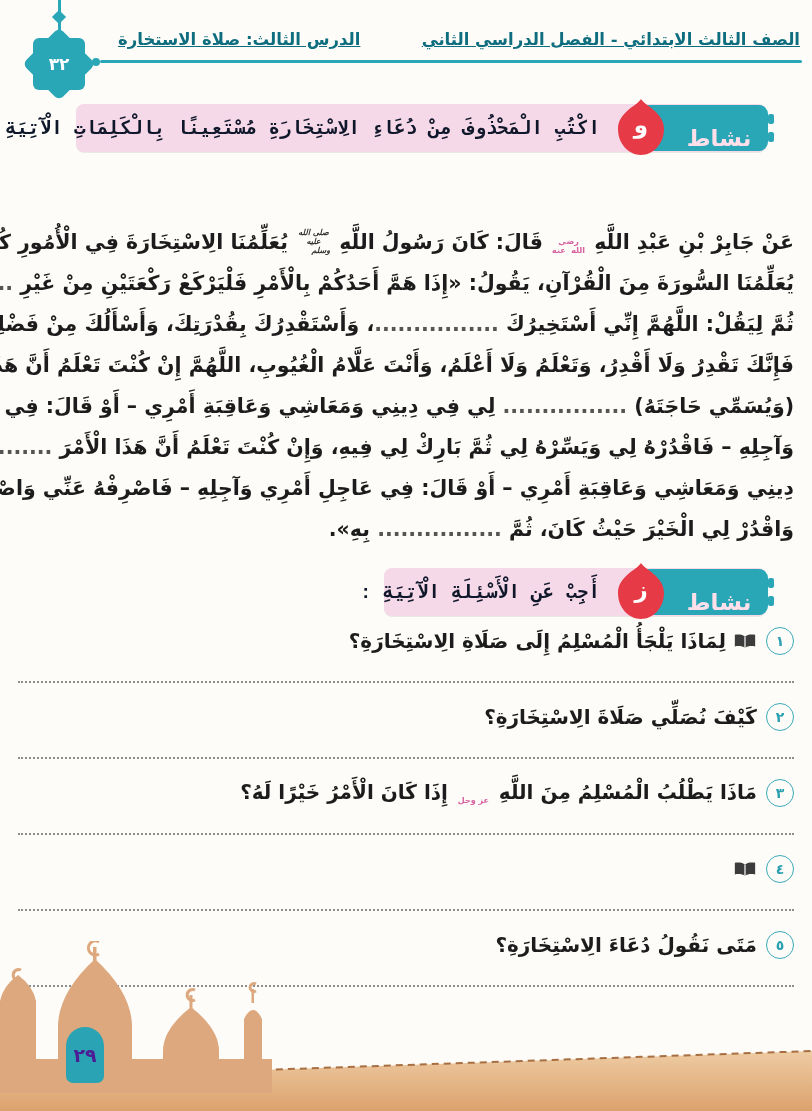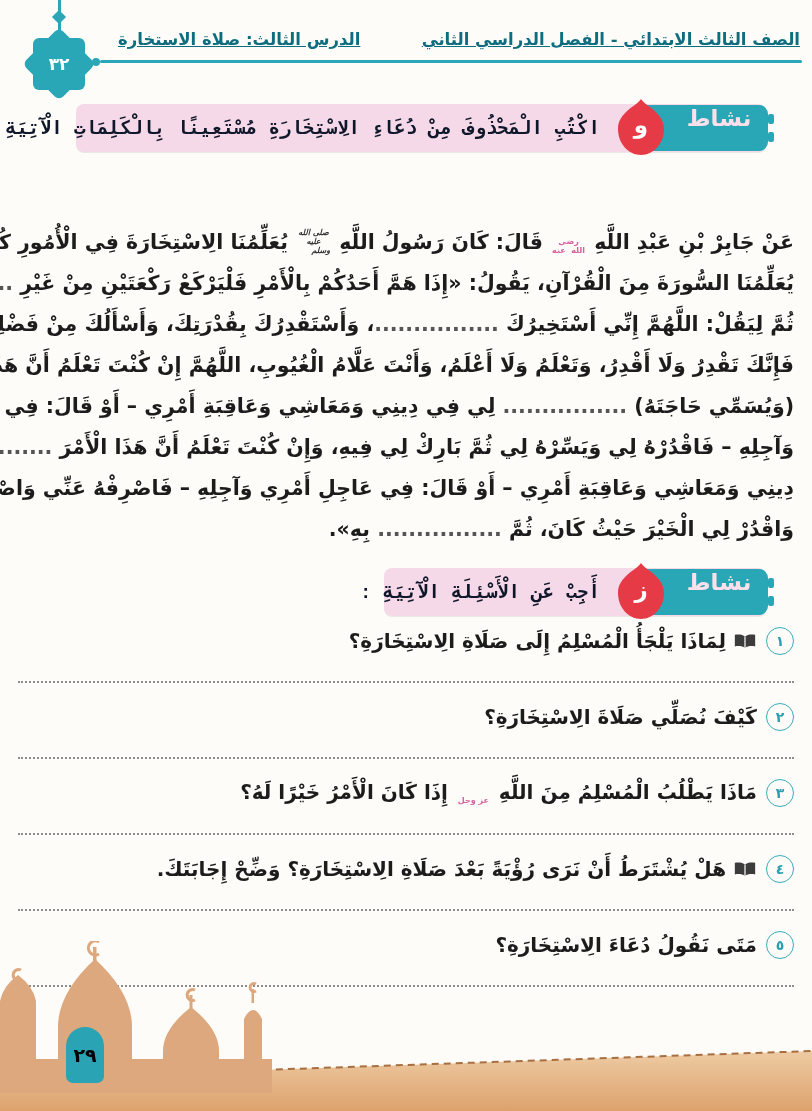--- a/index.html
+++ b/index.html
@@ -19,21 +19,21 @@
   .orn-bead{position:absolute;left:34px;top:12px;width:10px;height:10px;background:#2aa7b7;transform:rotate(45deg);}
   .orn-sq{position:absolute;left:13px;top:38px;width:52px;height:52px;background:#2aa7b7;border-radius:6px;}
   .orn-sq.r45{transform:rotate(45deg);}
   .orn-glyph{position:absolute;left:13px;top:38px;width:52px;height:52px;display:flex;align-items:center;justify-content:center;
     color:#fff;font-size:17px;font-weight:bold;}
   
   .act{position:absolute;height:48px;background:#f6d9e8;border-radius:8px;box-shadow:0 1px 0 rgba(0,0,0,.08);}
   .act1{top:104px;right:46px;left:76px;}
   .act2{top:568px;right:46px;width:382px;}
   .act-badge{position:absolute;right:-2px;top:1px;bottom:1px;width:128px;background:#2aa7b7;border-radius:9px;
-    display:flex;align-items:flex-start;justify-content:center;padding-left:30px;box-sizing:border-box;}
+    display:flex;align-items:flex-end;justify-content:center;padding-left:30px;box-sizing:border-box;}
   .act-badge::before{content:"";position:absolute;right:-6px;top:9px;width:6px;height:10px;background:#2aa7b7;border-radius:2px;}
   .act-badge::after{content:"";position:absolute;right:-6px;bottom:9px;width:6px;height:10px;background:#2aa7b7;border-radius:2px;}
   .act-badge-label{color:#ffe0ea;font-size:23px;font-weight:bold;letter-spacing:.5px;}
   .act-drop{position:absolute;right:102px;top:-5px;width:46px;height:56px;z-index:3;}
   .act-drop svg{display:block;}
   .act-drop-letter{position:absolute;inset:0;display:flex;align-items:center;justify-content:center;
     color:#fff;font-size:23px;font-weight:bold;padding-bottom:4px;}
   .act-instr{position:absolute;right:166px;left:10px;top:0;bottom:0;display:flex;align-items:center;
     font-size:19px;font-weight:bold;color:#0f172a;white-space:nowrap;font-family:Liberation Mono, monospace;}
   
@@ -63,21 +63,21 @@
   .q-num{flex:0 0 auto;width:26px;height:26px;border:1.6px solid #3aabba;border-radius:50%;color:#2aa0b0;
     display:flex;align-items:center;justify-content:center;font-size:14px;font-weight:bold;margin-left:9px;}
   .q-book{flex:0 0 auto;margin-left:7px;display:flex;align-items:center;}
   .q-text{font-size:20px;font-weight:bold;color:#1c1c1c;white-space:nowrap;}
   .answer-line{border-bottom:2.6px dotted #8d8d8d;height:12px;margin-top:9px;}
   
   .ground{position:absolute;left:0;bottom:0;width:812px;height:72px;}
   .mosque{position:absolute;left:0;bottom:18px;width:300px;height:152px;}
   .page-badge{position:absolute;left:66px;bottom:28px;width:38px;height:56px;background:#2aa4b4;
     border-radius:19px 19px 7px 7px;display:flex;align-items:center;justify-content:center;
-    color:#000000;font-size:19px;font-weight:bold;}
+    color:#4c1d95;font-size:19px;font-weight:bold;}
 </style>
 </head>
 <body>
 
 <div class="ornament">
   <div class="orn-line"></div>
   <div class="orn-bead"></div>
   <div class="orn-sq"></div>
   <div class="orn-sq r45"></div>
   <div class="orn-glyph">٣٢</div>
@@ -184,21 +184,20 @@
     </div>
     <div class="q-block">
       <div class="q-row">
         <span class="q-num">٤</span>
         <span class="q-book">
           <svg viewBox="0 0 26 18" width="24" height="17">
             <path d="M13 3.5 C10.5 1.2 5.5 0.8 2 1.8 L2 14.5 C5.5 13.5 10.5 13.9 13 16 C15.5 13.9 20.5 13.5 24 14.5 L24 1.8 C20.5 0.8 15.5 1.2 13 3.5 Z" fill="#3c3c3c"></path>
             <path d="M13 3.5 L13 16" stroke="#fdfcf8" stroke-width="1.3"></path>
           </svg>
         </span>
-        <span class="q-text"><span class="seg">هَلْ يُشْتَرَطُ أَنْ نَرَى رُؤْيَةً بَعْدَ صَلَاةِ الِاسْتِخَارَةِ؟ وَضِّحْ إِجَابَتَكَ.</span></span>
       </div>
       <div class="answer-line"></div>
     </div>
     <div class="q-block">
       <div class="q-row">
         <span class="q-num">٥</span>
         <span class="q-text"><span class="seg">مَتَى نَقُولُ دُعَاءَ الِاسْتِخَارَةِ؟</span></span>
       </div>
       <div class="answer-line"></div>
     </div>

